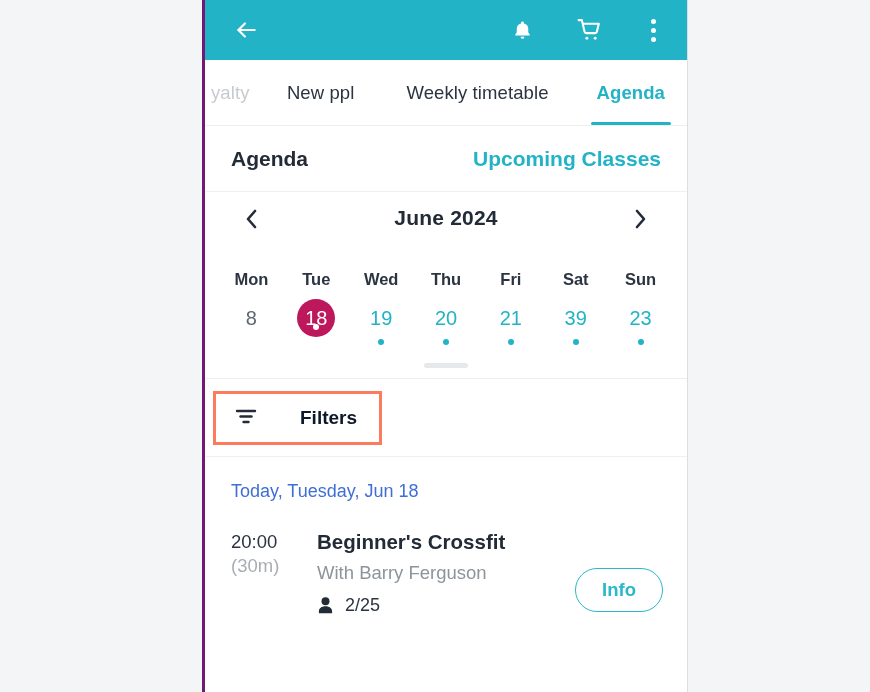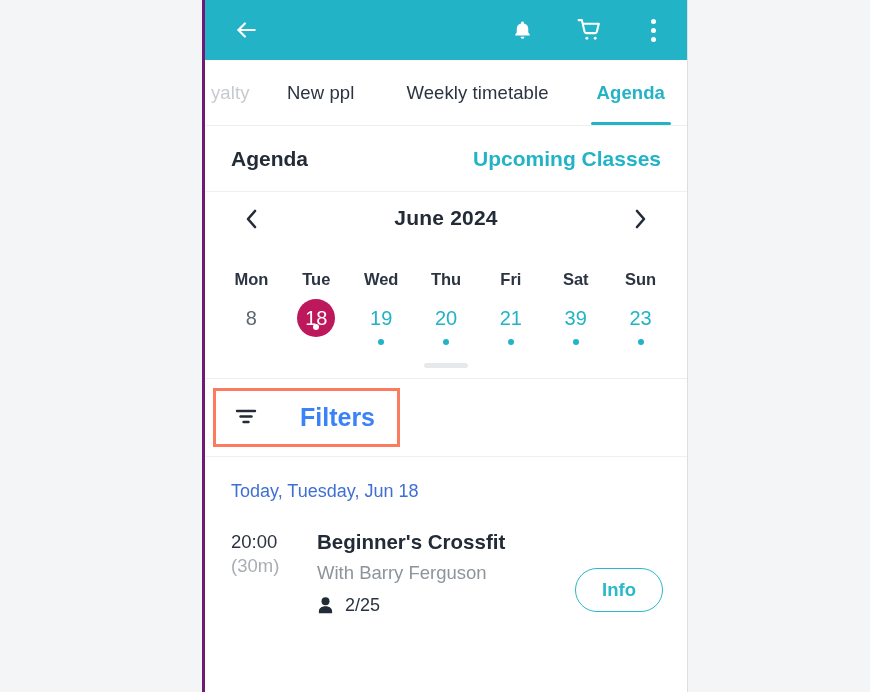--- a/index.html
+++ b/index.html
@@ -231,23 +231,23 @@
   #filters-button {
     display: flex;
     align-items: center;
     gap: 42px;
     padding: 12px 22px 12px 18px;
     border: 3px solid #fb7b5e;
     cursor: pointer;
     background: #fff;
   }
   #filters-label {
-    font-size: 25px;
-    font-weight: bold;
-    color: #3b82f6;
+    font-size: 19px;
+    font-weight: bold;
+    color: #0f172a;
   }
 
   
   #day-label {
     font-size: 18px;
     color: #3f6fd6;
     padding: 24px 26px 0 26px;
     cursor: pointer;
   }
   .class-row {

